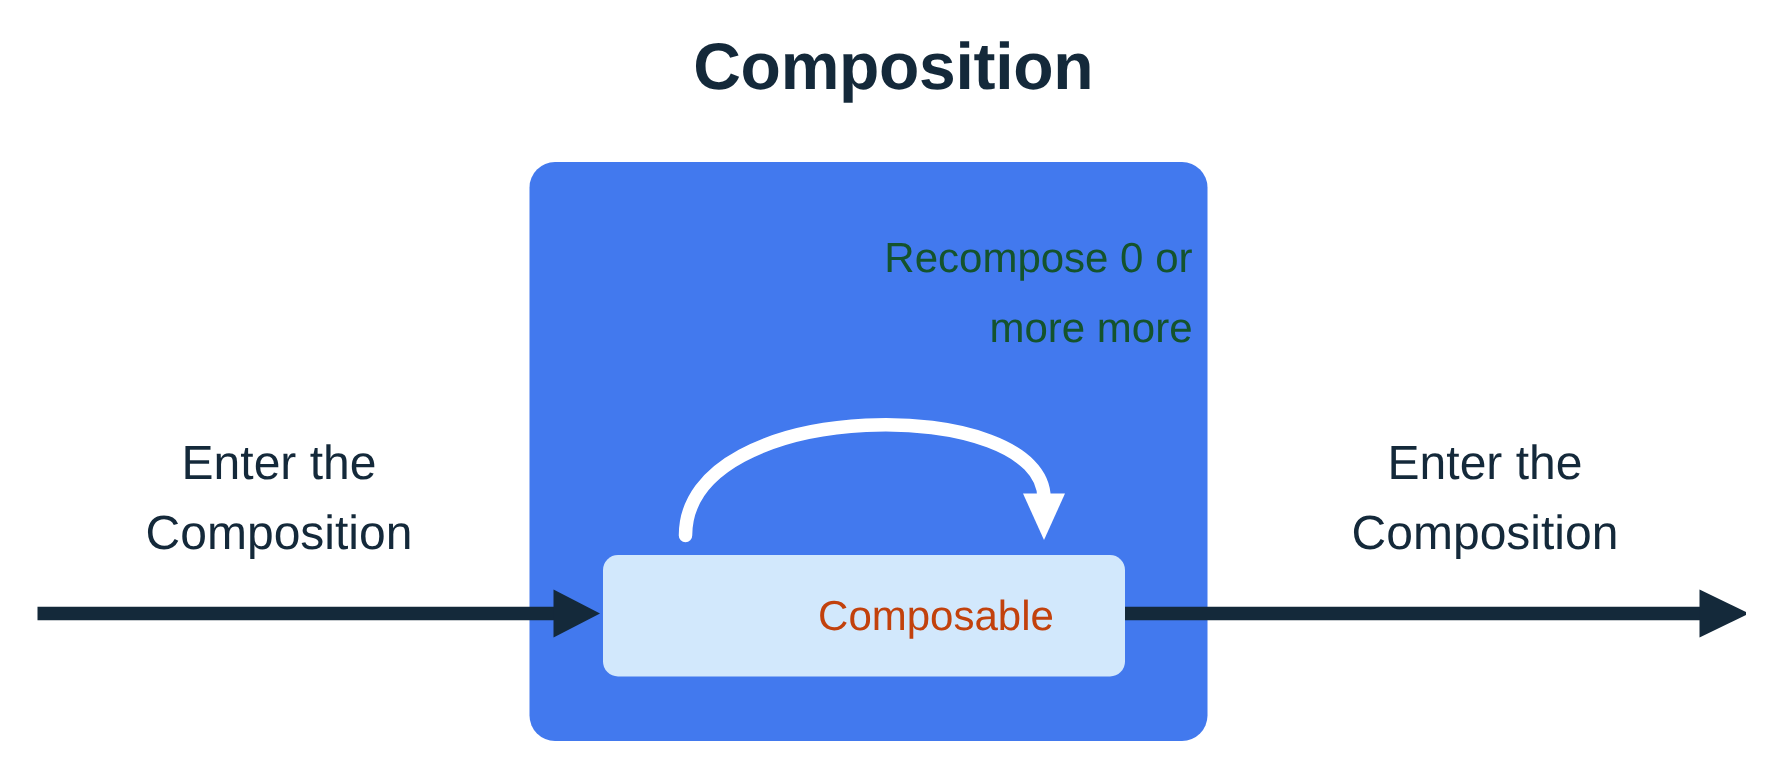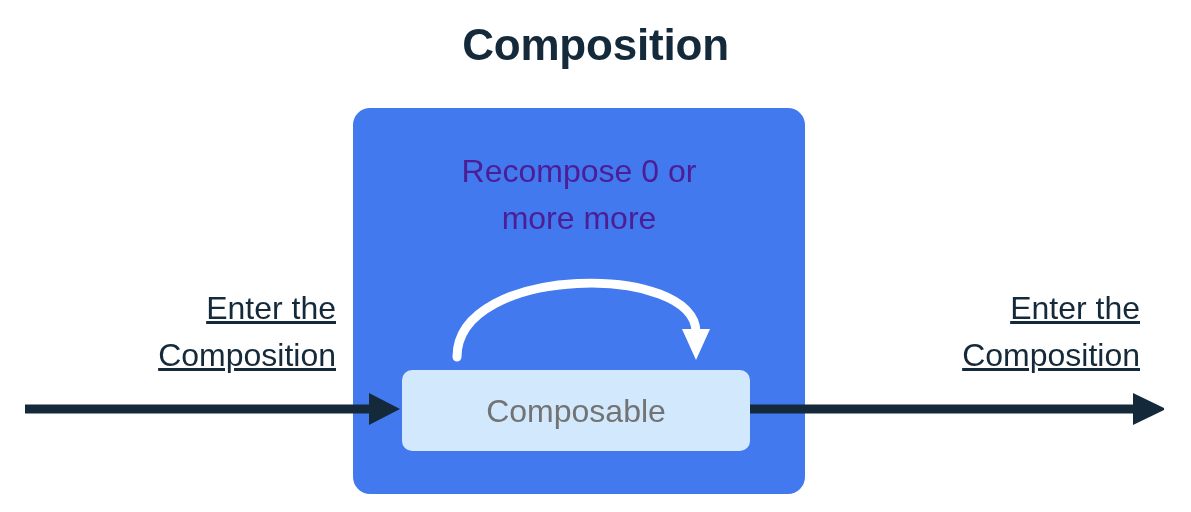--- a/index.html
+++ b/index.html
@@ -43,23 +43,23 @@
     background: #4279ee;
     border-radius: 17px;
   }
 
   
   #recompose-label {
     position: absolute;
     left: 363px;
     top: 148px;
     width: 432px;
-    text-align: center;
-    color: #4c1d95;
-    font-size: 32px;
+    text-align: right;
+    color: #14532d;
+    font-size: 28px;
     line-height: 47px;
   }
 
   
   #recompose-arrow {
     position: absolute;
     left: 430px;
     top: 235px;
     width: 300px;
     height: 135px;
@@ -77,43 +77,43 @@
   }
   #composable-label {
     position: absolute;
     left: 0;
     top: 0;
     width: 348px;
     height: 81px;
     display: flex;
     align-items: center;
     justify-content: center;
-    font-size: 32px;
-    color: #737373;
+    font-size: 28px;
+    color: #c2410c;
     line-height: 38px;
+    padding-left: 48px;
   }
 
   
   #flow-arrows {
     position: absolute;
     left: 0;
     top: 0;
     width: 1191px;
     height: 512px;
     pointer-events: none;
   }
 
   
   .side-label {
     position: absolute;
-    text-align: right;
+    text-align: center;
     font-size: 32px;
     color: #14293a;
     line-height: 47px;
-    text-decoration: underline;
   }
   #enter-label {
     left: 36px;
     top: 285px;
     width: 300px;
   }
   #leave-label {
     left: 840px;
     top: 285px;
     width: 300px;

